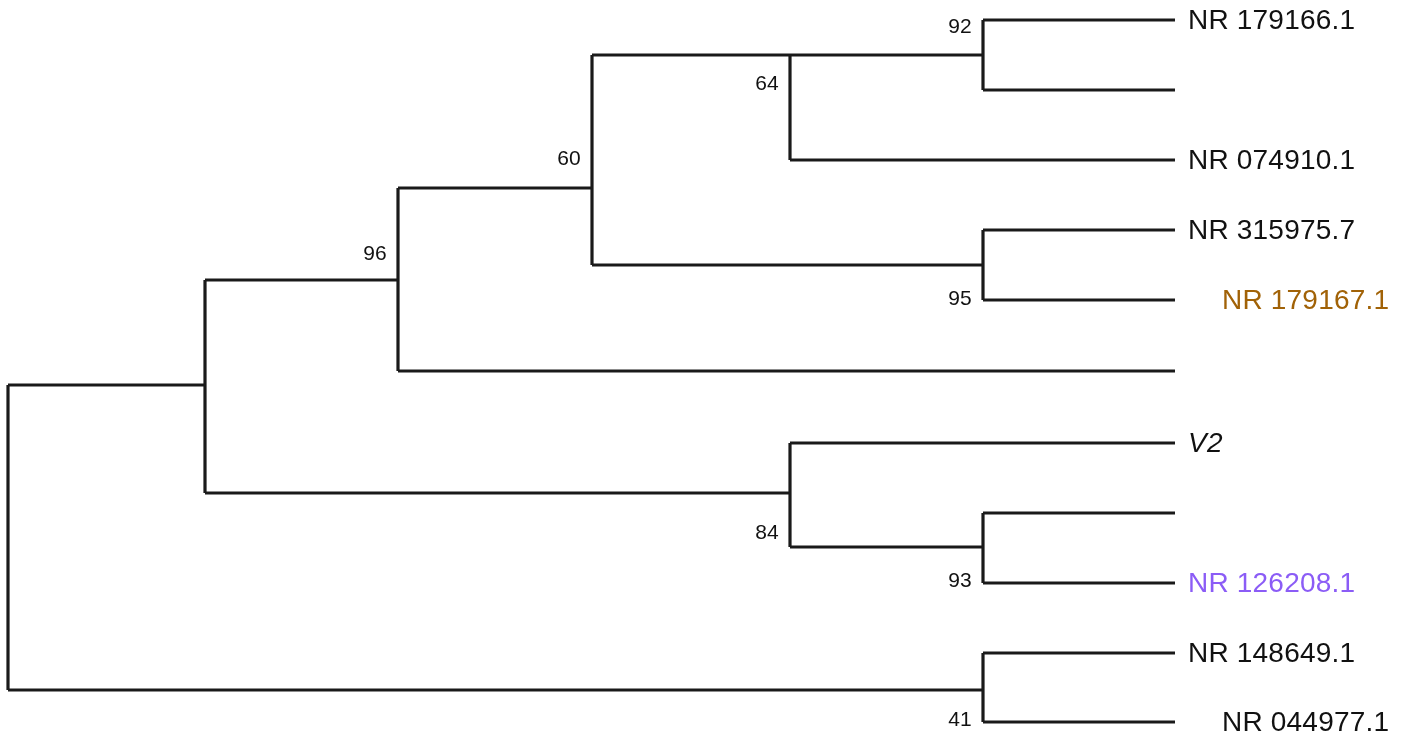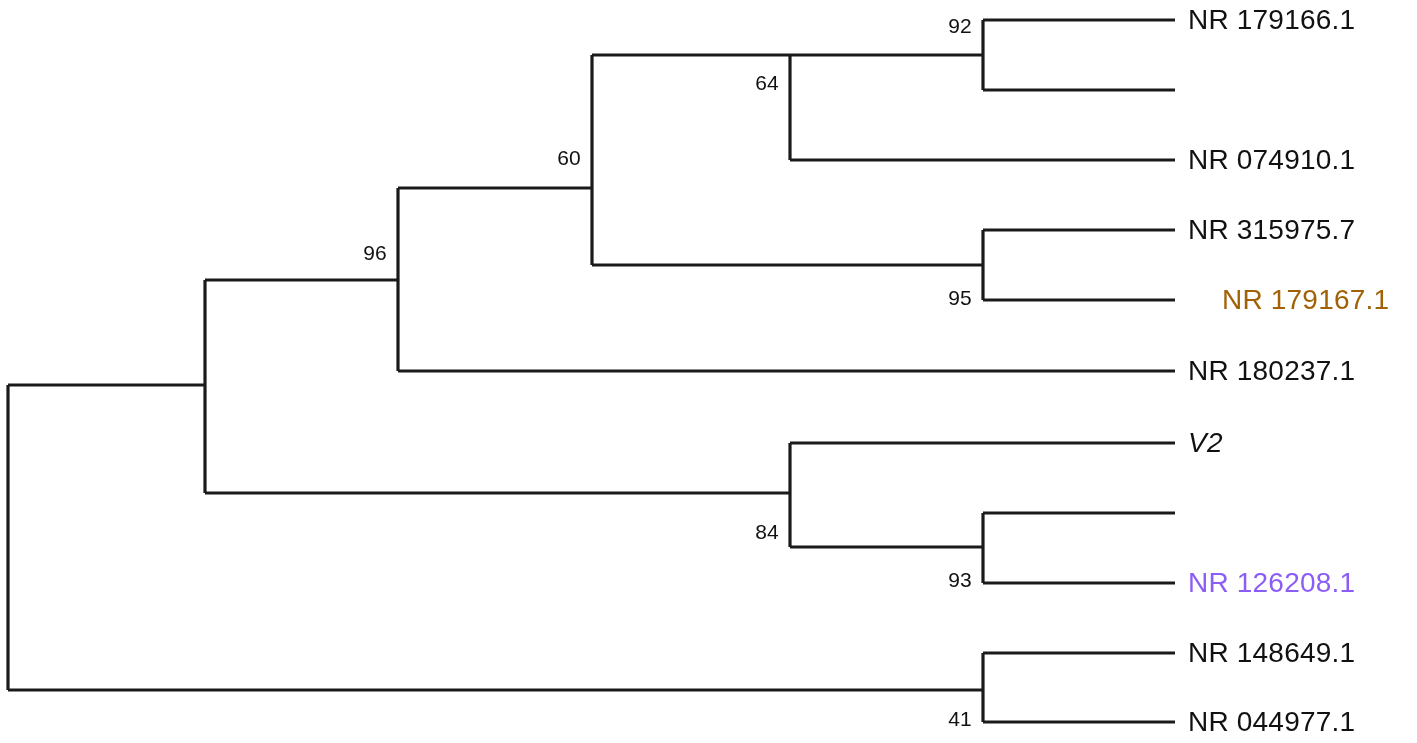--- a/index.html
+++ b/index.html
@@ -99,25 +99,24 @@
         <line x1="983" y1="653" x2="1175" y2="653" class="branch" stroke="#1a1a1a"></line>
         <line x1="983" y1="722" x2="1175" y2="722" class="branch" stroke="#1a1a1a"></line>
       </g>
   </svg>
 
   <div id="tip-labels">
       <div class="tip-label" style="left: 1188px; top: 20px; color: rgb(17, 17, 17);">NR 179166.1</div>
       <div class="tip-label" style="left: 1188px; top: 160px; color: rgb(17, 17, 17);">NR 074910.1</div>
       <div class="tip-label" style="left: 1188px; top: 230px; color: rgb(17, 17, 17);">NR 315975.7</div>
       <div class="tip-label" style="left: 1188px; top: 300px; color: #a16207; margin-left: 34px;">NR 179167.1</div>
-      <div class="tip-label" style="left: 1188px; top: 371px; color: rgb(17, 17, 17);">NR 180237.1</div>
       <div class="tip-label" style="left: 1188px; top: 443px; color: rgb(17, 17, 17); font-style: italic;">V2</div>
       <div class="tip-label" style="left: 1188px; top: 583px; color: #8b5cf6; text-align: right;">NR 126208.1</div>
       <div class="tip-label" style="left: 1188px; top: 653px; color: rgb(17, 17, 17);">NR 148649.1</div>
-      <div class="tip-label" style="left: 1188px; top: 722px; color: rgb(17, 17, 17);">NR 044977.1</div>
+      <div class="tip-label" style="left: 1222px; top: 722px; color: rgb(17, 17, 17);">NR 044977.1</div>
       <div class="support-label" style="left: 972px; top: 26px; color: rgb(17, 17, 17);">92</div>
       <div class="support-label" style="left: 779px; top: 83px; color: rgb(17, 17, 17);">64</div>
       <div class="support-label" style="left: 581px; top: 158px; color: rgb(17, 17, 17);">60</div>
       <div class="support-label" style="left: 387px; top: 253px; color: rgb(17, 17, 17);">96</div>
       <div class="support-label" style="left: 972px; top: 298px; color: rgb(17, 17, 17);">95</div>
       <div class="support-label" style="left: 779px; top: 532px; color: rgb(17, 17, 17);">84</div>
       <div class="support-label" style="left: 972px; top: 580px; color: rgb(17, 17, 17);">93</div>
       <div class="support-label" style="left: 972px; top: 719px; color: rgb(17, 17, 17);">41</div>
     </div>
 

